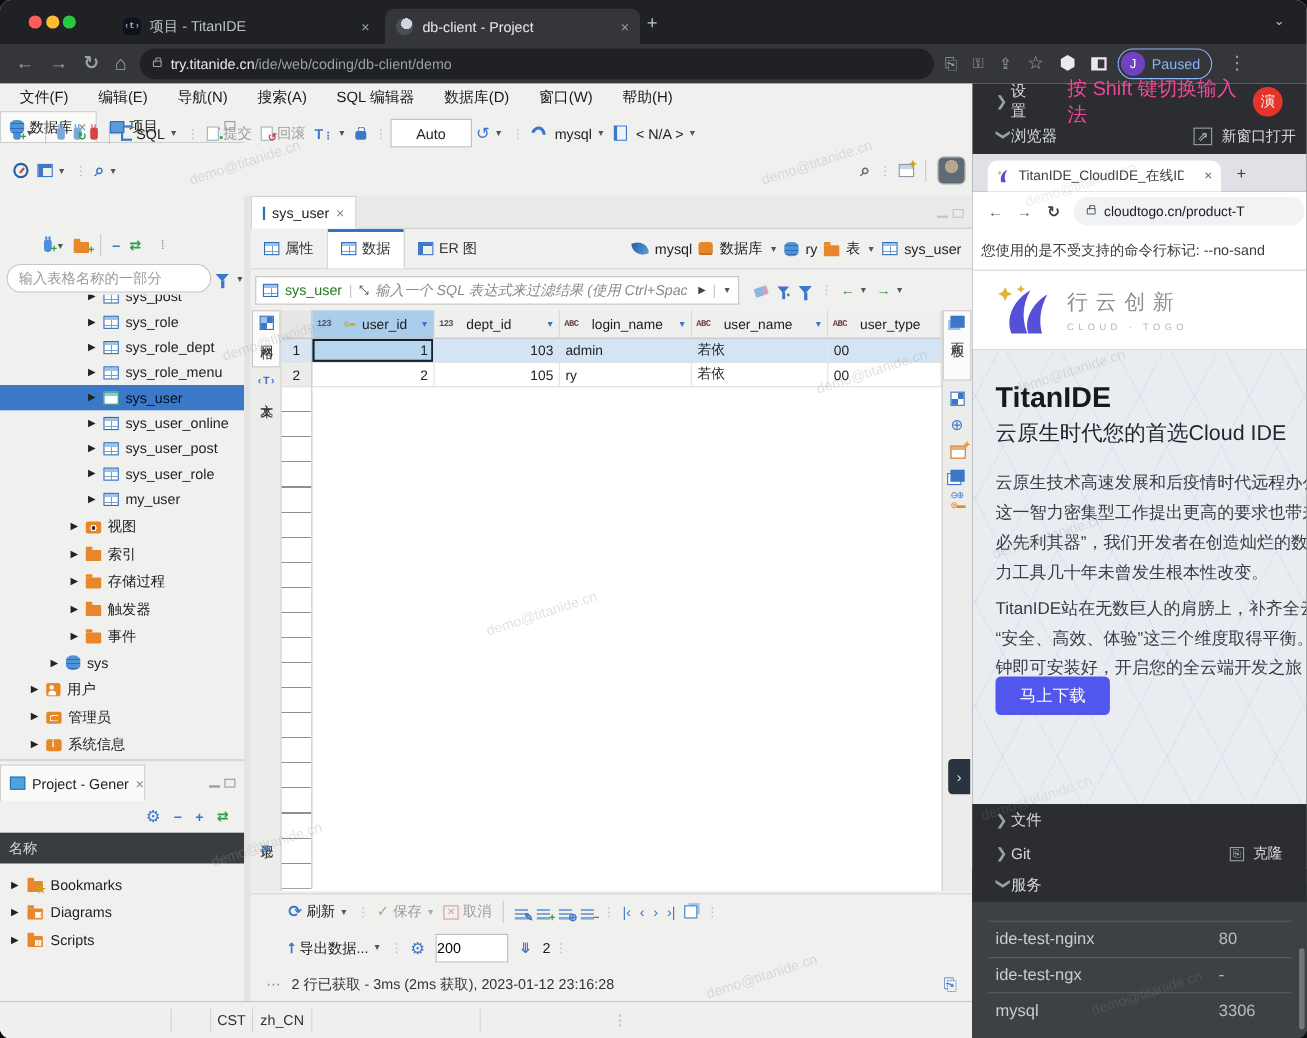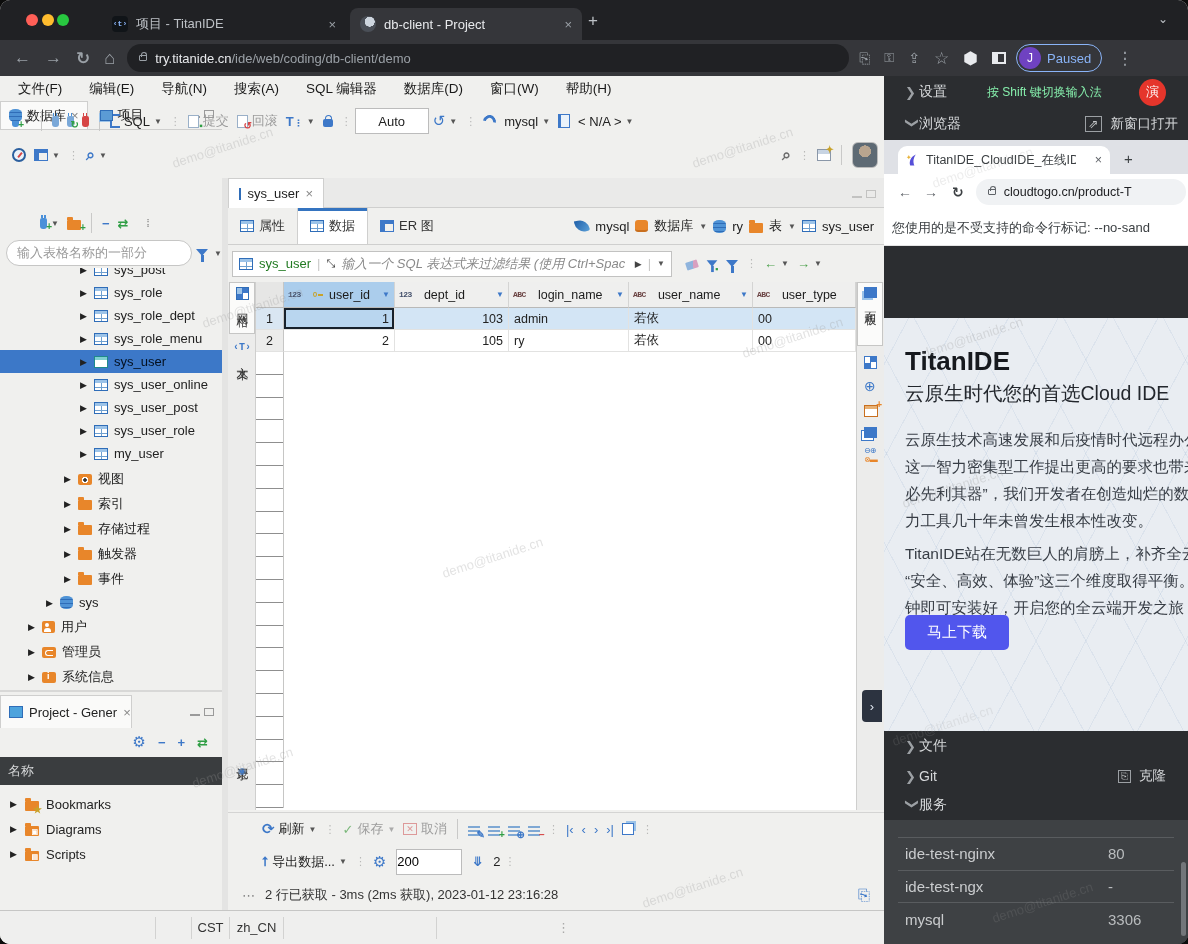--- a/index.html
+++ b/index.html
@@ -712,21 +712,21 @@
       <span style="width:152px"></span>
         <span class="stdiv"></span>
       <span style="margin-left:120px;color:#aaa">⋮</span>
     </div>
   </div>
 
   <div class="abs panel">
     <div class="prowd" style="top:0;height:32px">
       <span class="chev" style="margin-left:21px">❯</span>
       <span>设置</span>
-      <span style="margin-left:40px;color:#86efac;font-size:12px">按 Shift 键切换输入法</span>
+      <span style="margin-left:24px;color:#ec4899;font-size:18px">按 Shift 键切换输入法</span>
       <span class="badge" style="margin-left:auto;margin-right:22px">演</span>
     </div>
     <div class="prowd" style="top:32px;height:32px">
       <span class="chev" style="margin-left:21px;display:inline-block;transform:rotate(90deg)">❯</span>
       <span>浏览器</span>
       <span style="margin-left:auto;margin-right:9px;color:#c8cacc;font-size:12px;border:1px solid #9ca0a4;padding:0 2px">⇗</span>
       <span style="margin-right:10px;font-size:13.5px">新窗口打开</span>
     </div>
 
     <div class="btabstrip">
@@ -746,20 +746,32 @@
       <span style="margin-left:14px;color:#3c4043;font-weight:700">↻</span>
       <div class="bpill" style="margin-left:12px;width:210px">
         <span class="lock lockd"></span>
         <span>cloudtogo.cn/product-T</span>
       </div>
     </div>
     <div class="bwarn">
         <span>您使用的是不受支持的命令行标记: --no-sand</span>
       </div>
 
+    <div class="logostrip">
+      <svg width="58" height="46" viewBox="0 0 60 48">
+        <path class="purp" d="M18 46 C12 32 20 14 36 5 C28 19 28 33 33 46 Z"></path>
+        <path class="purp" d="M34 46 C30 33 37 18 52 9 C45 22 44 35 47 46 Z"></path>
+        <path class="gold" d="M12 2 l2.2 4.4 4.4 2.2 -4.4 2.2 -2.2 4.4 -2.2 -4.4 -4.4 -2.2 4.4 -2.2 z"></path>
+        <path class="gold" d="M27 0 l1.3 2.6 2.6 1.3 -2.6 1.3 -1.3 2.6 -1.3 -2.6 -2.6 -1.3 2.6 -1.3 z"></path>
+      </svg>
+      <span>
+        <span style="display:block;font-size:19px;color:#8b9097;letter-spacing:7px">行云创新</span>
+        <span style="display:block;font-size:8.5px;color:#b2b6ba;letter-spacing:4px;margin-top:4px">CLOUD · TOGO</span>
+      </span>
+    </div>
 
     <div class="content">
       <div class="abs" style="left:21px;top:28px;font-size:26px;font-weight:800;color:#16191e">TitanIDE</div>
       <div class="abs" style="left:21px;top:62px;font-size:19.5px;color:#23272d;white-space:nowrap">云原生时代您的首选Cloud IDE</div>
       <div class="abs" style="left:21px;top:108px;width:283px">
         <div class="pline">云原生技术高速发展和后疫情时代远程办公等</div>
         <div class="pline">这一智力密集型工作提出更高的要求也带来了</div>
         <div class="pline">必先利其器”，我们开发者在创造灿烂的数字</div>
         <div class="pline">力工具几十年未曾发生根本性改变。</div>
       </div>

